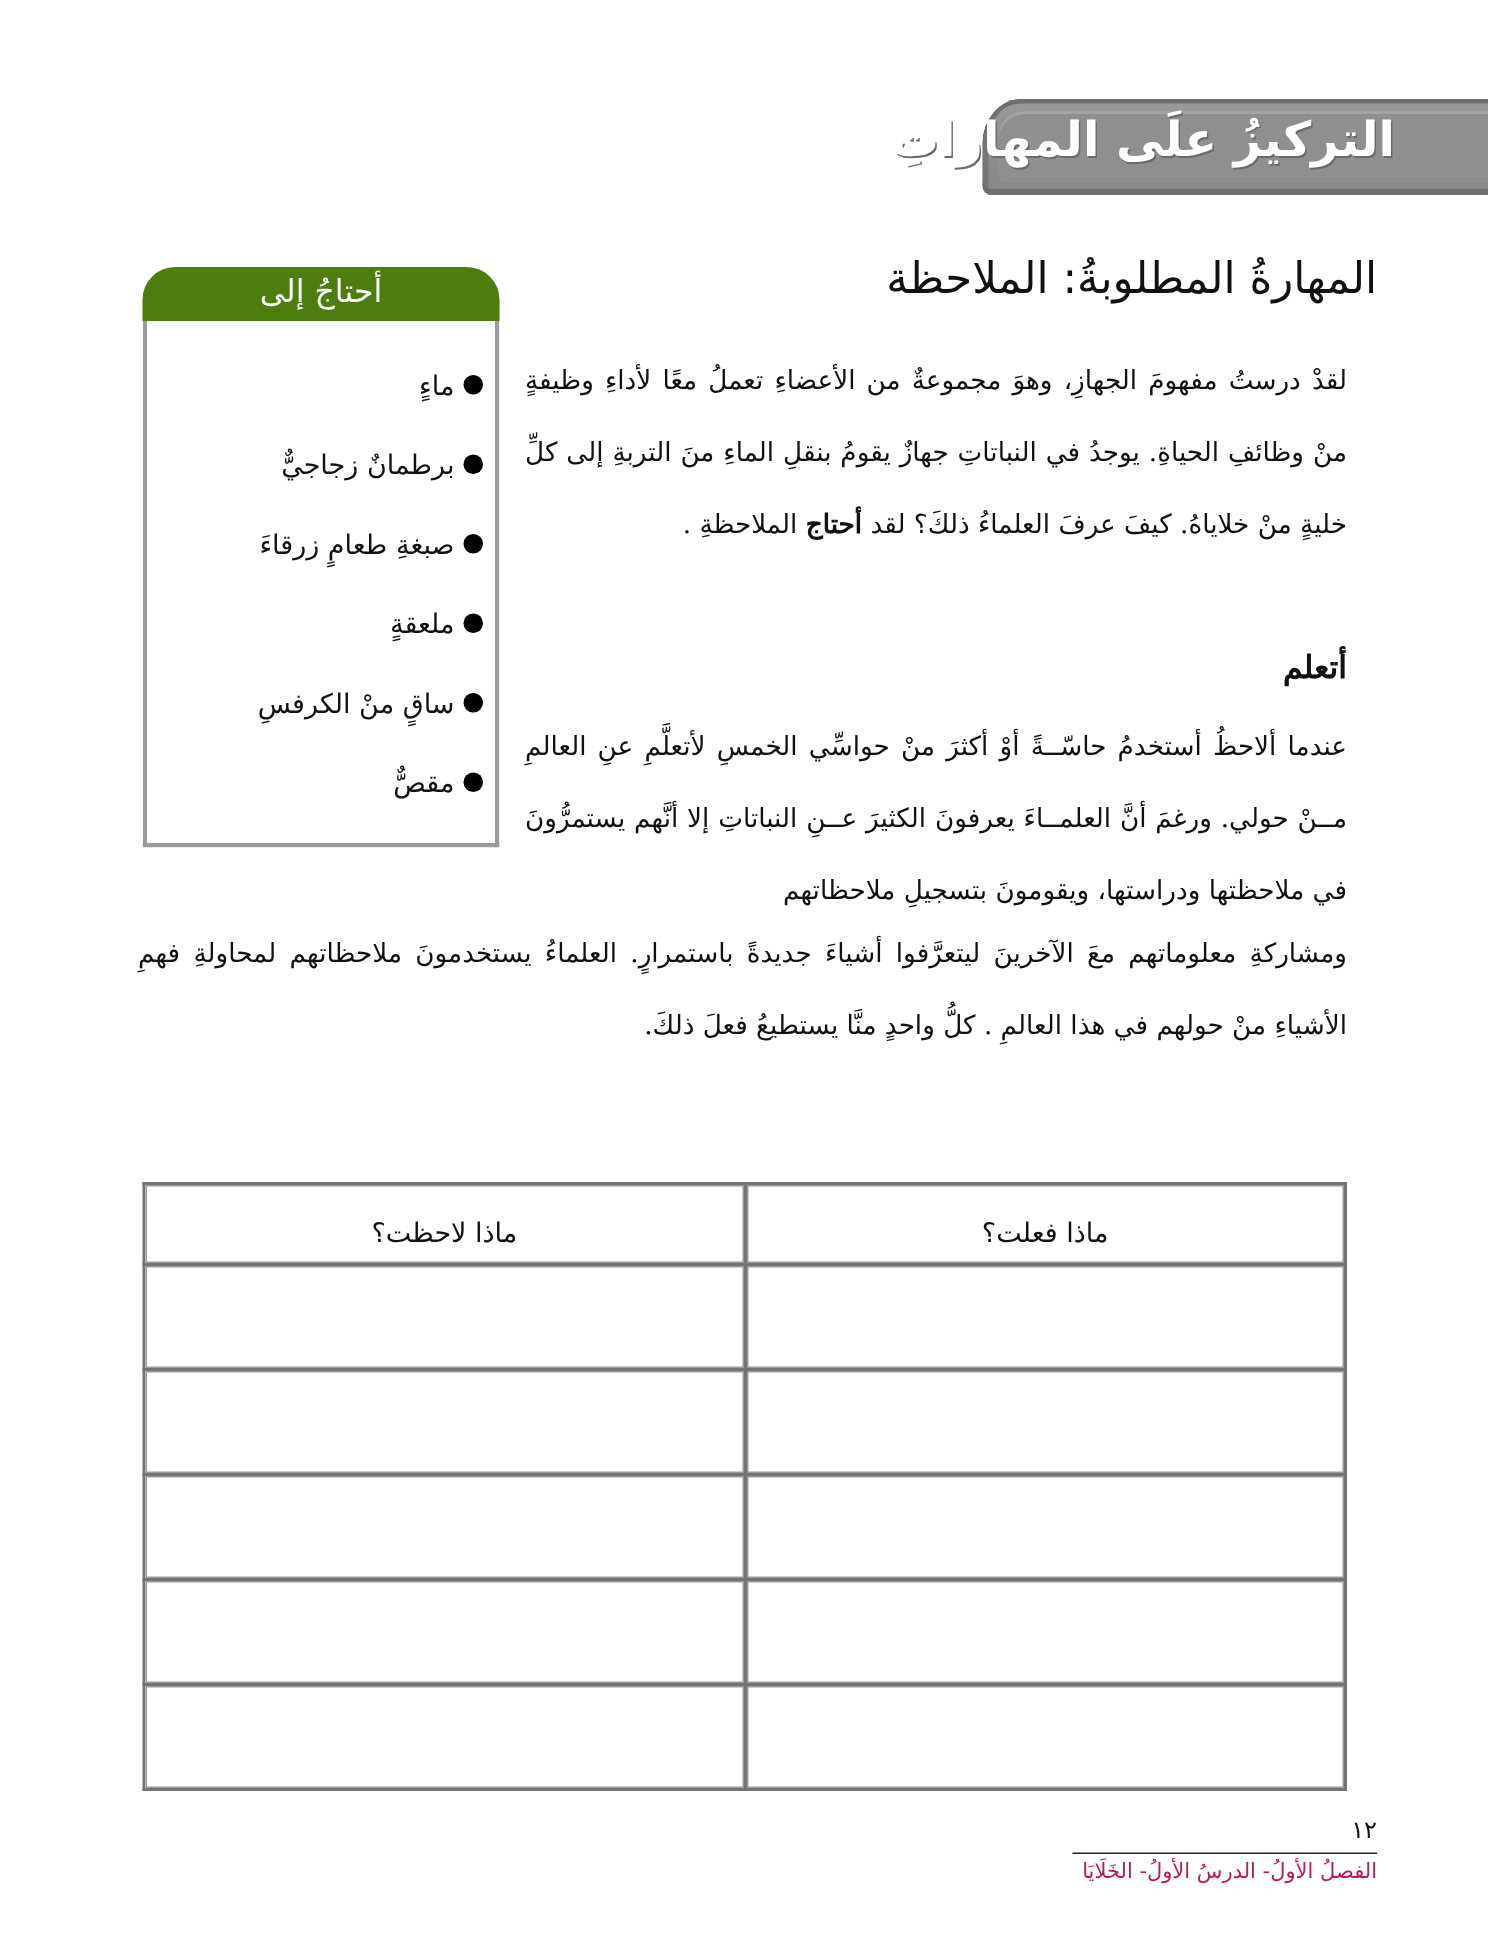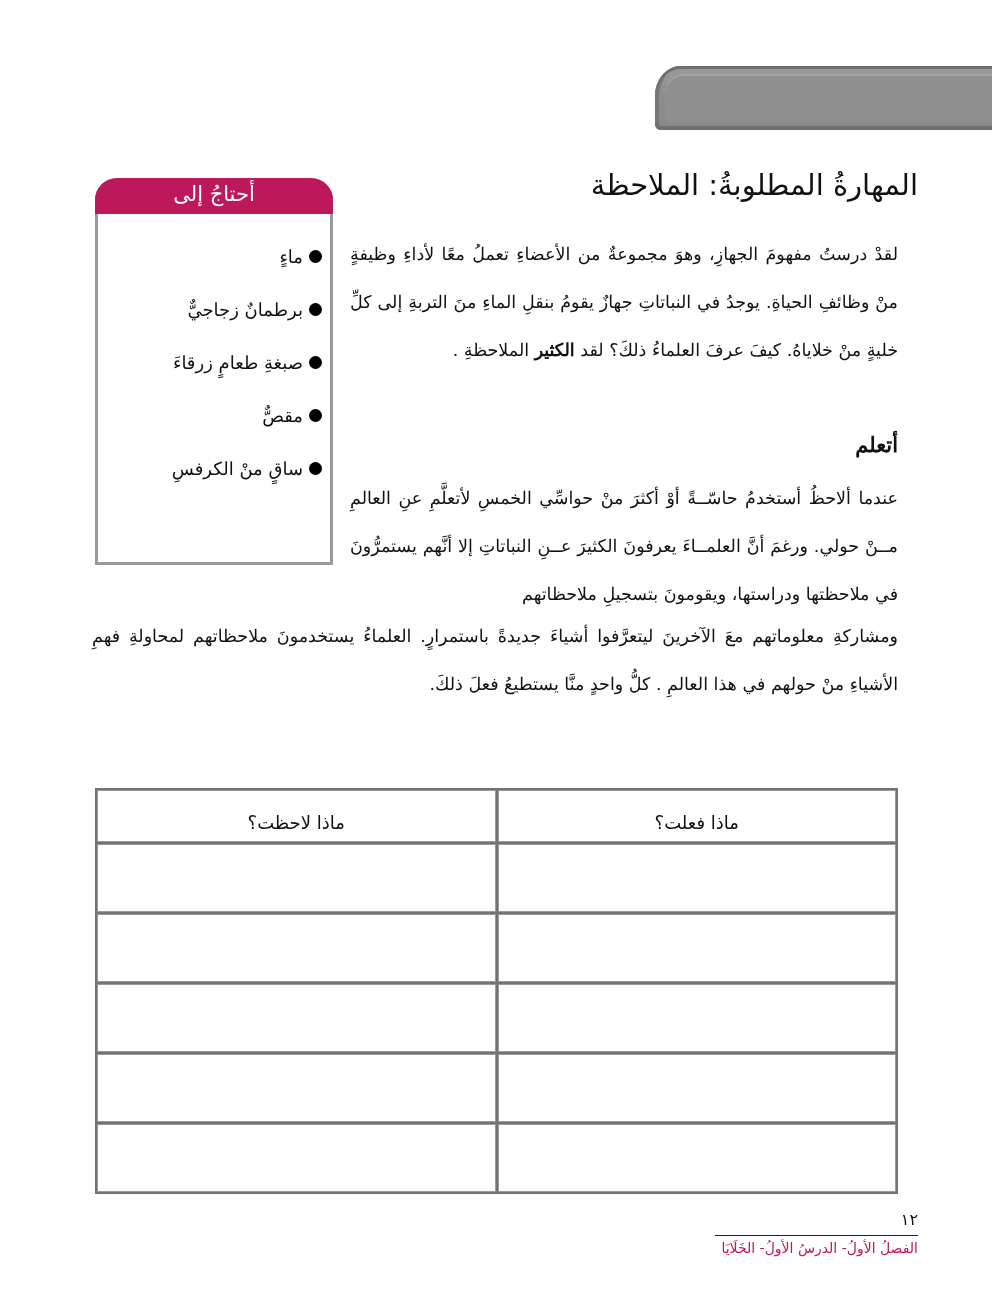--- a/index.html
+++ b/index.html
@@ -51,21 +51,21 @@
   .bold { font-weight: bold; }
 
   
   .needs-box {
     left: 95px; top: 178px; width: 238px; height: 387px;
     border: 3px solid #9a9a9a; border-top: none; box-sizing: border-box;
     border-top-left-radius: 22px; border-top-right-radius: 22px;
   }
   .needs-header {
     position: absolute; left: -3px; right: -3px; top: 0; height: 36px;
-    background: #be185d; border-top-left-radius: 22px; border-top-right-radius: 22px;
+    background: #4d7c0f; border-top-left-radius: 22px; border-top-right-radius: 22px;
   }
   .needs-title {
     position: absolute; left: 0; right: 0; top: 4px; text-align: center;
     color: #ffffff; font-size: 21px; direction: rtl;
     font-family: "DejaVu Serif", "Liberation Serif", serif;
   }
   .needs-list {
     position: absolute; right: 8px; top: 52px; margin: 0; padding: 0; list-style: none;
     direction: rtl;
   }
@@ -98,25 +98,26 @@
   .chapter-label {
     right: 74px; top: 1240px; font-size: 14px; direction: rtl; white-space: nowrap;
     font-family: "DejaVu Sans", sans-serif; color: #be185d;
   }
 </style>
 </head>
 <body>
 
 <div class="abs banner">
   <div class="banner-inner"></div>
+  <div class="banner-title">التركيزُ علَى المهاراتِ</div>
 </div>
 
 <div class="abs skill-heading">المهارةُ المطلوبةُ: الملاحظة</div>
 
-<div class="abs para para1"><span>لقدْ درستُ مفهومَ الجهازِ، وهوَ مجموعةٌ من الأعضاءِ تعملُ معًا لأداءِ وظيفةٍ منْ وظائفِ الحياةِ. يوجدُ في النباتاتِ جهازٌ يقومُ بنقلِ الماءِ منَ التربةِ إلى كلِّ خليةٍ منْ خلاياهُ. كيفَ عرفَ العلماءُ ذلكَ؟ لقد </span><span class="bold">الكثير</span><span> الملاحظةِ .</span></div>
+<div class="abs para para1"><span>لقدْ درستُ مفهومَ الجهازِ، وهوَ مجموعةٌ من الأعضاءِ تعملُ معًا لأداءِ وظيفةٍ منْ وظائفِ الحياةِ. يوجدُ في النباتاتِ جهازٌ يقومُ بنقلِ الماءِ منَ التربةِ إلى كلِّ خليةٍ منْ خلاياهُ. كيفَ عرفَ العلماءُ ذلكَ؟ لقد </span><span class="bold">أحتاج</span><span> الملاحظةِ .</span></div>
 
 <div class="abs learn-heading">أتعلم</div>
 <div class="abs para para2">عندما ألاحظُ أستخدمُ حاسّــةً أوْ أكثرَ منْ حواسِّي الخمسِ لأتعلَّمِ عنِ العالمِ مــنْ حولي. ورغمَ أنَّ العلمــاءَ يعرفونَ الكثيرَ عــنِ النباتاتِ إلا أنَّهم يستمرُّونَ في ملاحظتها ودراستها، ويقومونَ بتسجيلِ ملاحظاتهم</div>
 <div class="abs para para3">ومشاركةِ معلوماتهم معَ الآخرينَ ليتعرَّفوا أشياءَ جديدةً باستمرارٍ. العلماءُ يستخدمونَ ملاحظاتهم لمحاولةِ فهمِ الأشياءِ منْ حولهم في هذا العالمِ . كلُّ واحدٍ منَّا يستطيعُ فعلَ ذلكَ.</div>
 
 <div class="abs needs-box">
   <div class="needs-header">
     <div class="needs-title">أحتاجُ إلى</div>
   </div>
   <ul class="needs-list">
@@ -127,25 +128,29 @@
     <li>
         <span class="bullet"></span>
         <span>برطمانٌ زجاجيٌّ</span>
       </li>
     <li>
         <span class="bullet"></span>
         <span>صبغةِ طعامٍ زرقاءَ</span>
       </li>
     <li>
         <span class="bullet"></span>
-        <span>مقصٌّ</span>
+        <span>ملعقةٍ</span>
       </li>
     <li>
         <span class="bullet"></span>
         <span>ساقٍ منْ الكرفسِ</span>
+      </li>
+    <li>
+        <span class="bullet"></span>
+        <span>مقصٌّ</span>
       </li>
   </ul>
 </div>
 
 <table class="abs obs-table">
   <thead>
     <tr>
       <th><span>ماذا فعلت؟</span></th>
       <th><span>ماذا لاحظت؟</span></th>
     </tr>

